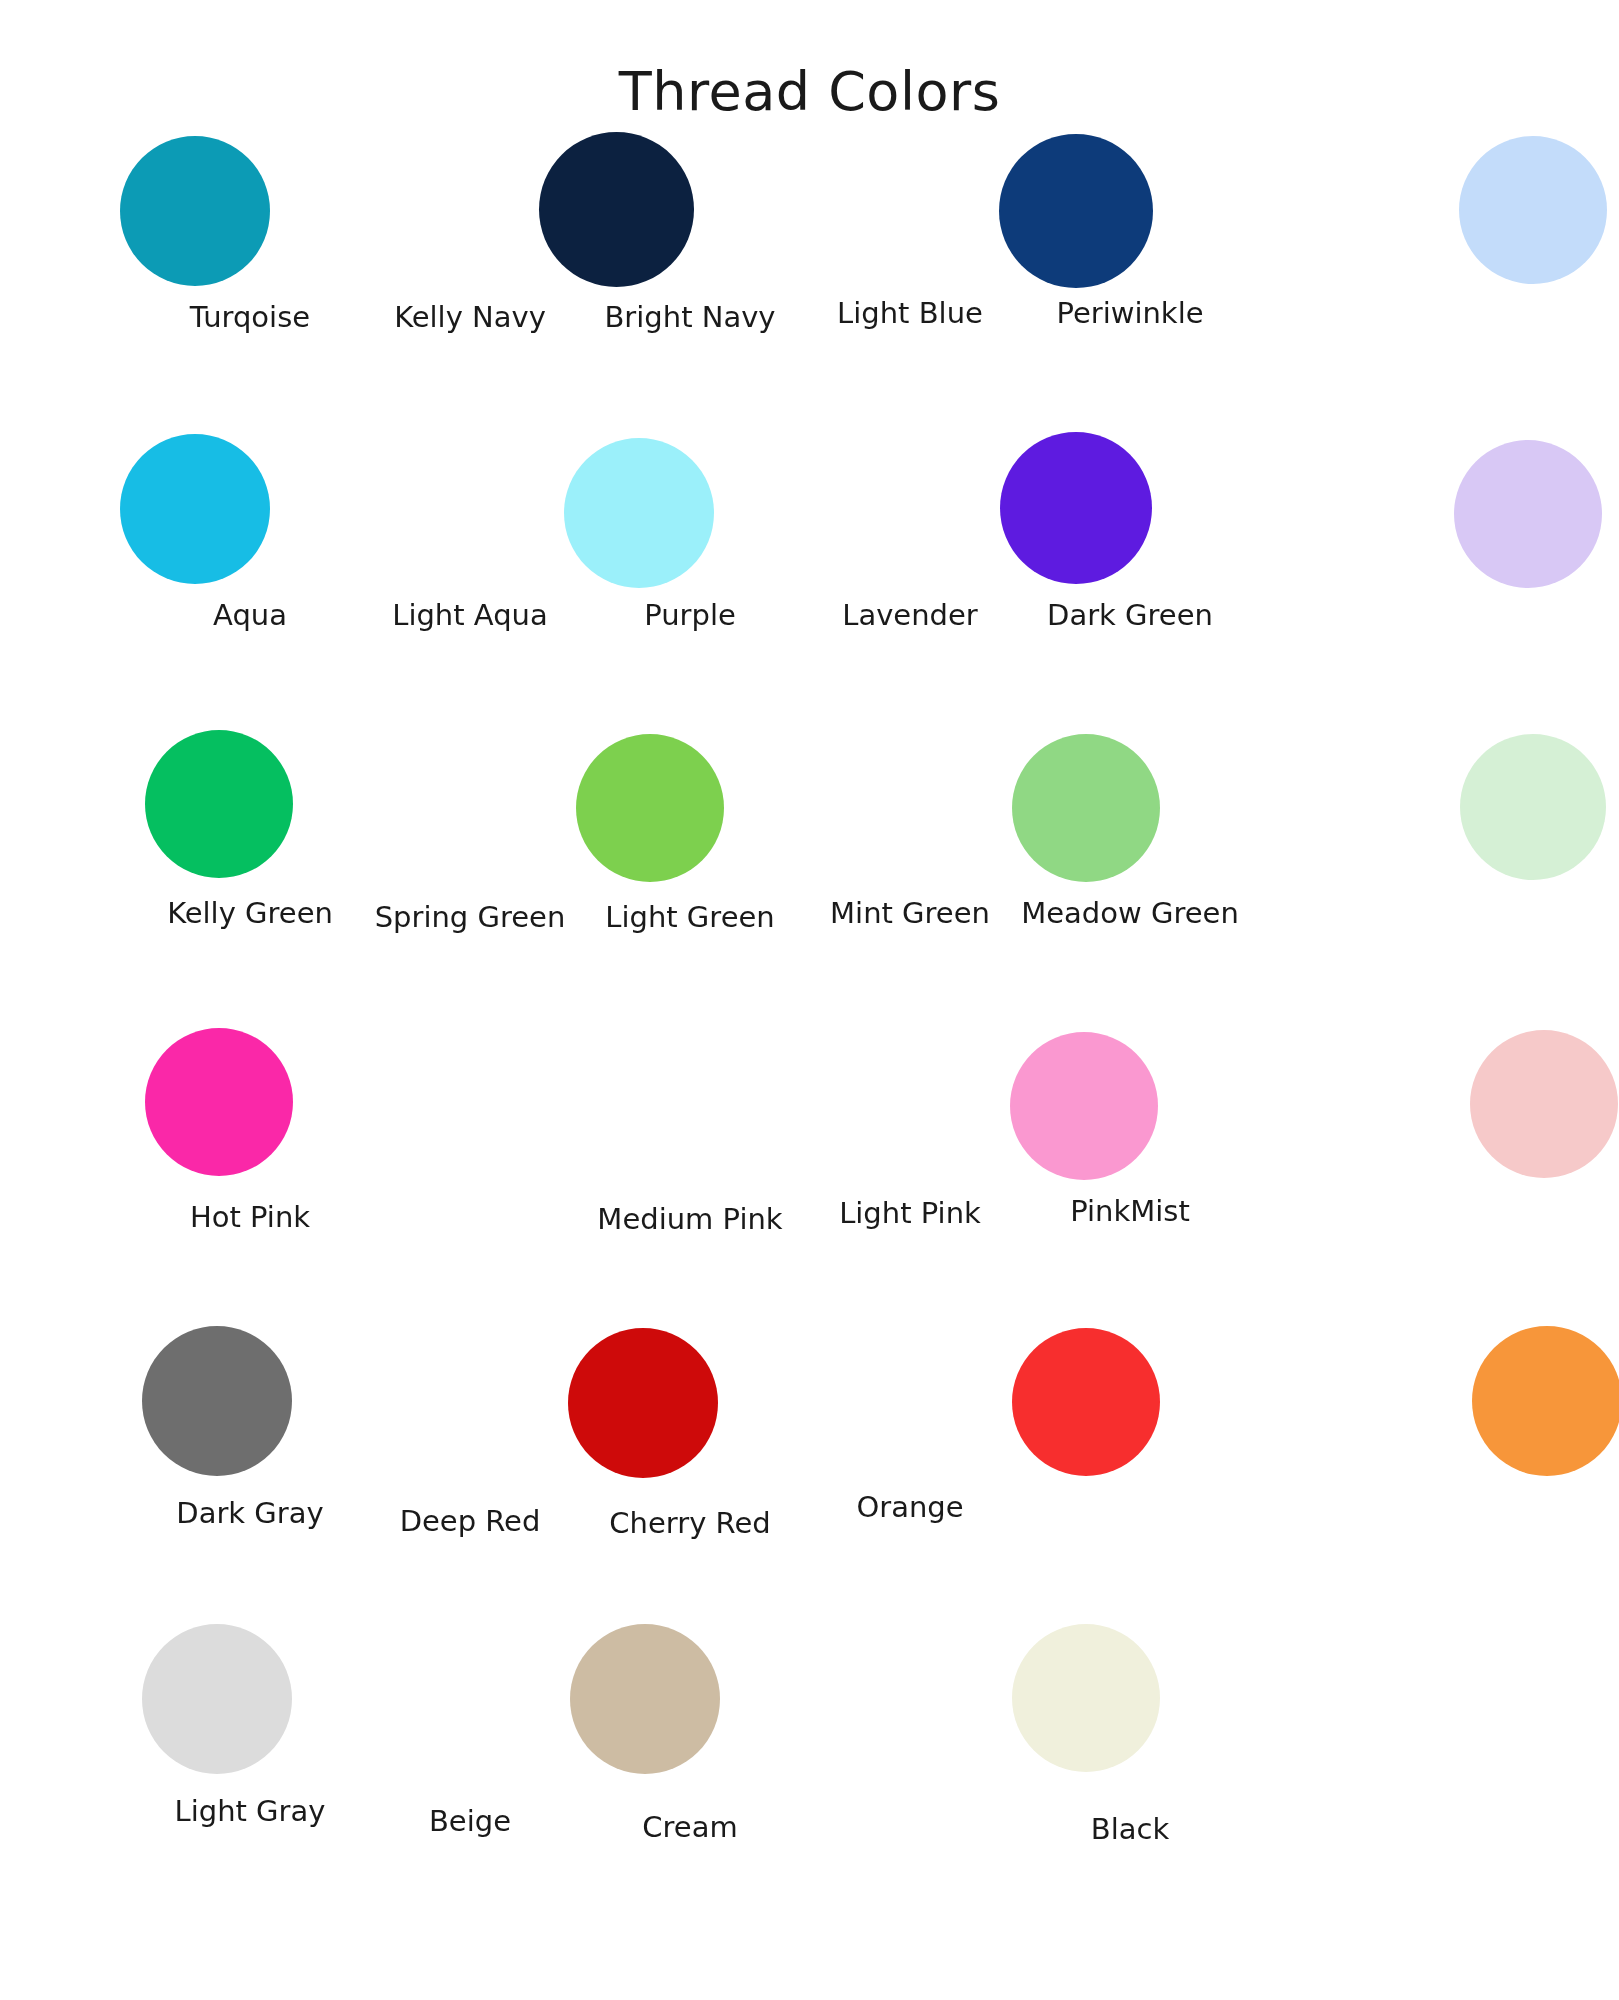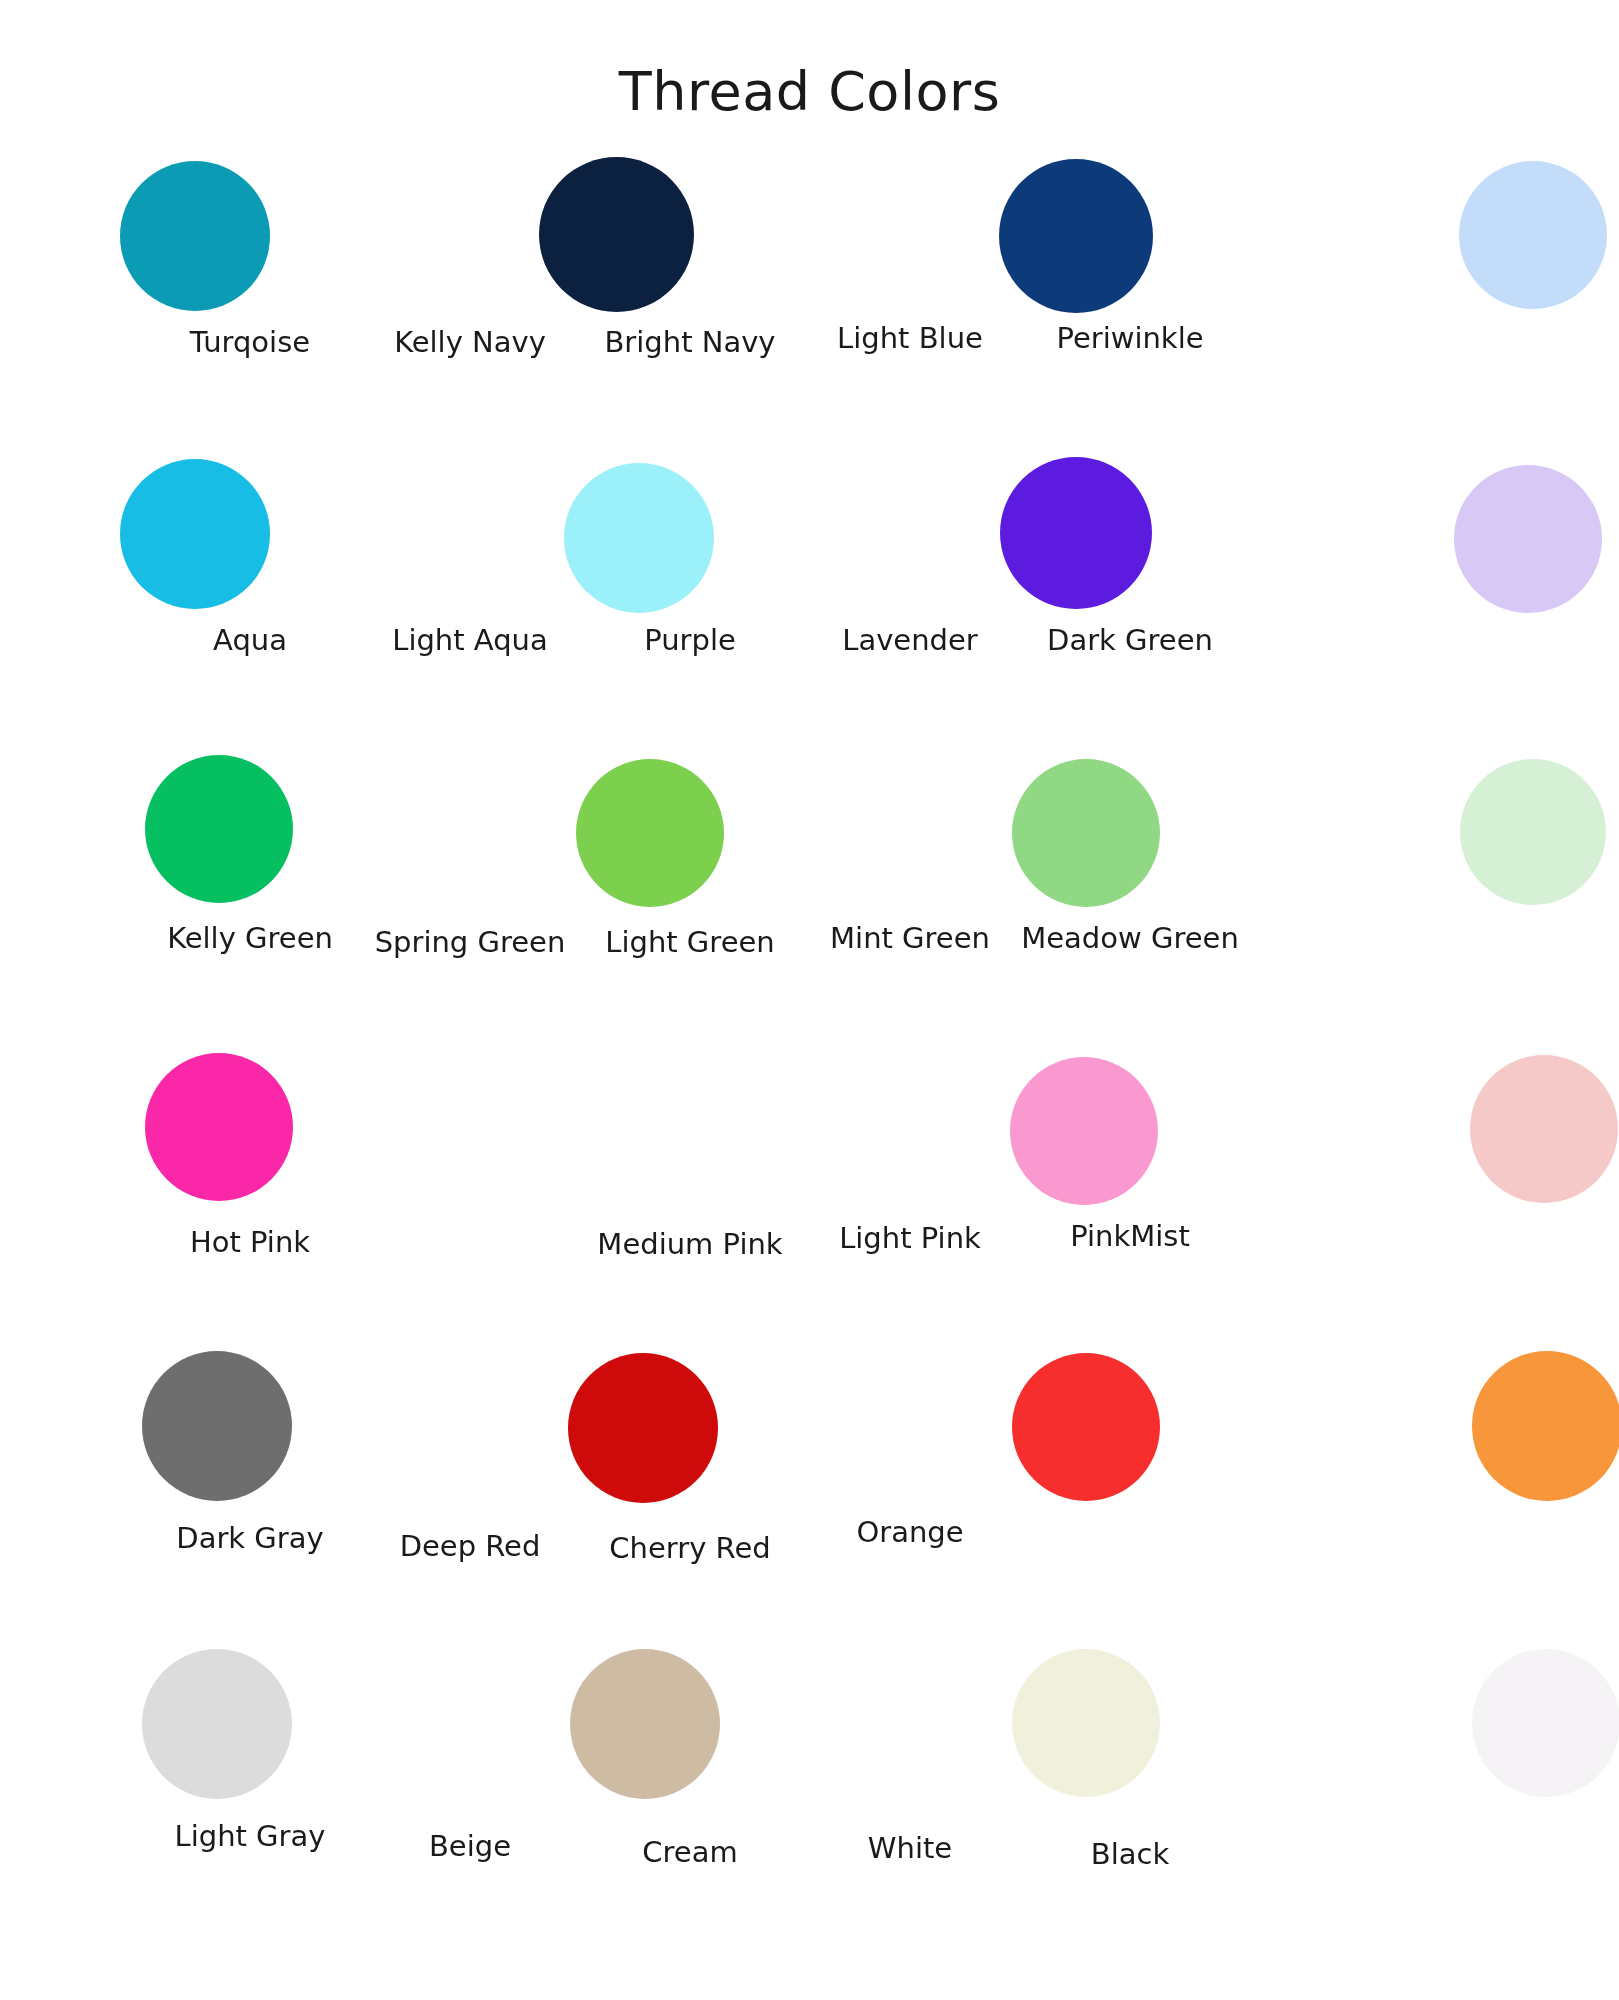--- a/index.html
+++ b/index.html
@@ -29,21 +29,21 @@
     width: 1619px;
     text-align: center;
     font-size: 54px;
     font-weight: 400;
     letter-spacing: 0.5px;
     color: #1a1a1a;
     font-family: "DejaVu Sans", "Liberation Sans", sans-serif;
   }
   .swatch-grid {
     position: absolute;
-    top: 149px;
+    top: 124px;
     left: 0;
     width: 1500px;
   }
   .swatch-row {
     position: relative;
     width: 1619px;
     height: 298px;
   }
   .swatch-cell {
     position: absolute;
@@ -180,23 +180,19 @@
           <div class="swatch-label" style="top: 180px;">Light Gray</div>
         </div>
         <div class="swatch-cell" style="left: 320px;">
           <div class="swatch-disc" style="left: 250px; top: 10px; width: 150px; height: 150px; background-color: rgb(205, 188, 163);"></div>
           <div class="swatch-label" style="top: 190px;">Beige</div>
         </div>
         <div class="swatch-cell" style="left: 540px;">
           <div class="swatch-disc" style="left: 472px; top: 10px; width: 148px; height: 148px; background-color: rgb(240, 240, 220);"></div>
           <div class="swatch-label" style="top: 196px;">Cream</div>
         </div>
-        <div class="swatch-cell" style="left: 760px;">
-          <div class="swatch-disc" style="left: 712px; top: 10px; width: 148px; height: 148px; background-color: rgb(245, 243, 245);"></div>
-          <div class="swatch-label" style="top: 192px;">White</div>
-        </div>
         <div class="swatch-cell" style="left: 980px;">
           <div class="swatch-label" style="top: 198px;">Black</div>
         </div>
       </div>
     </div>
 
 </div>
 
 </body></html>

